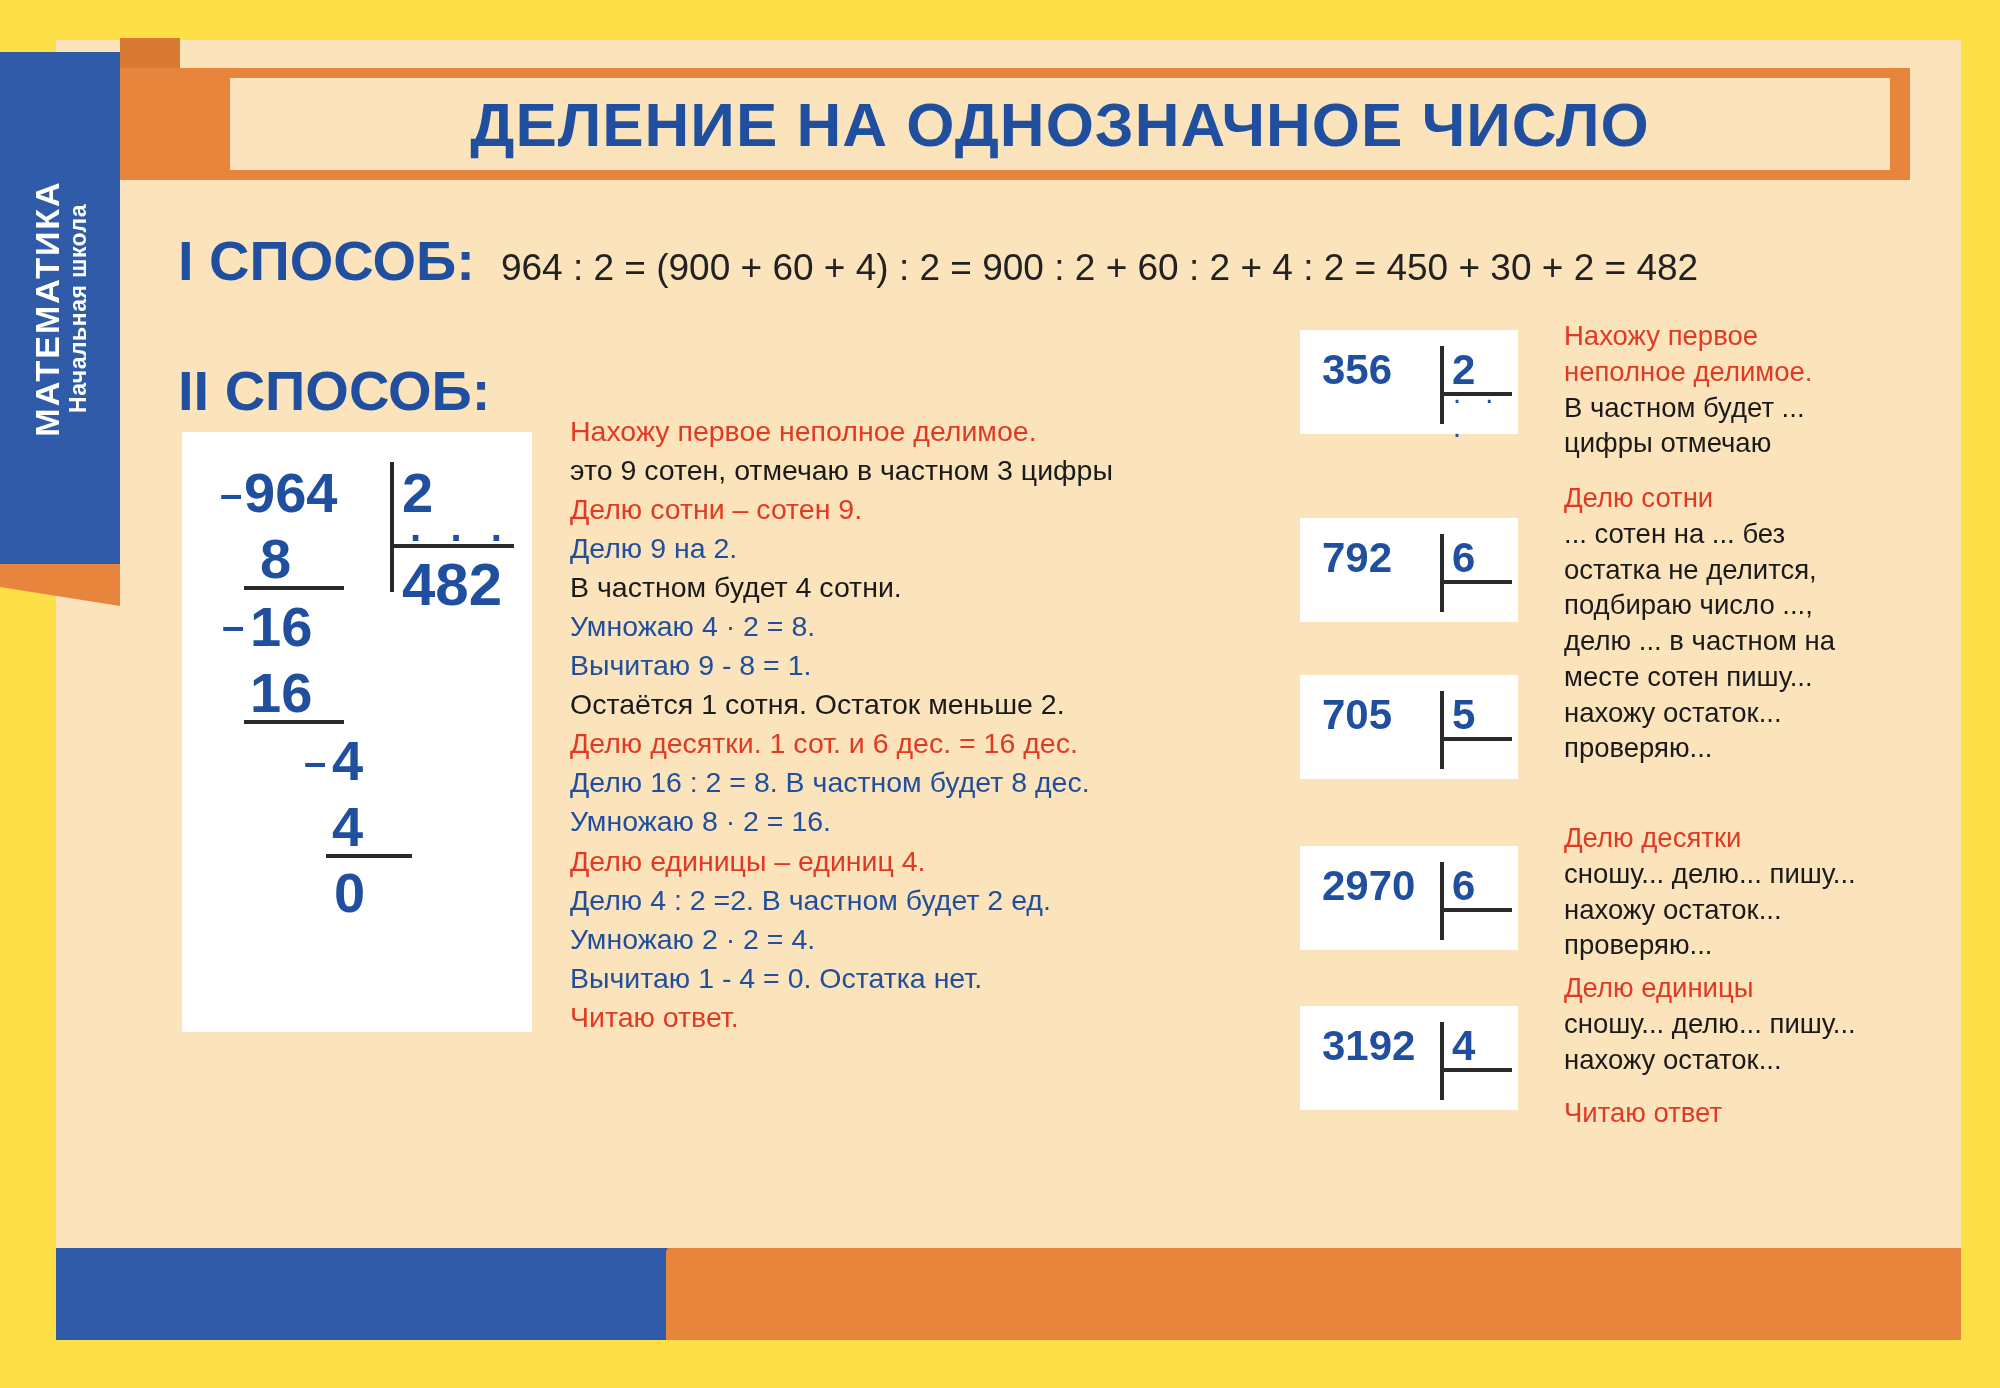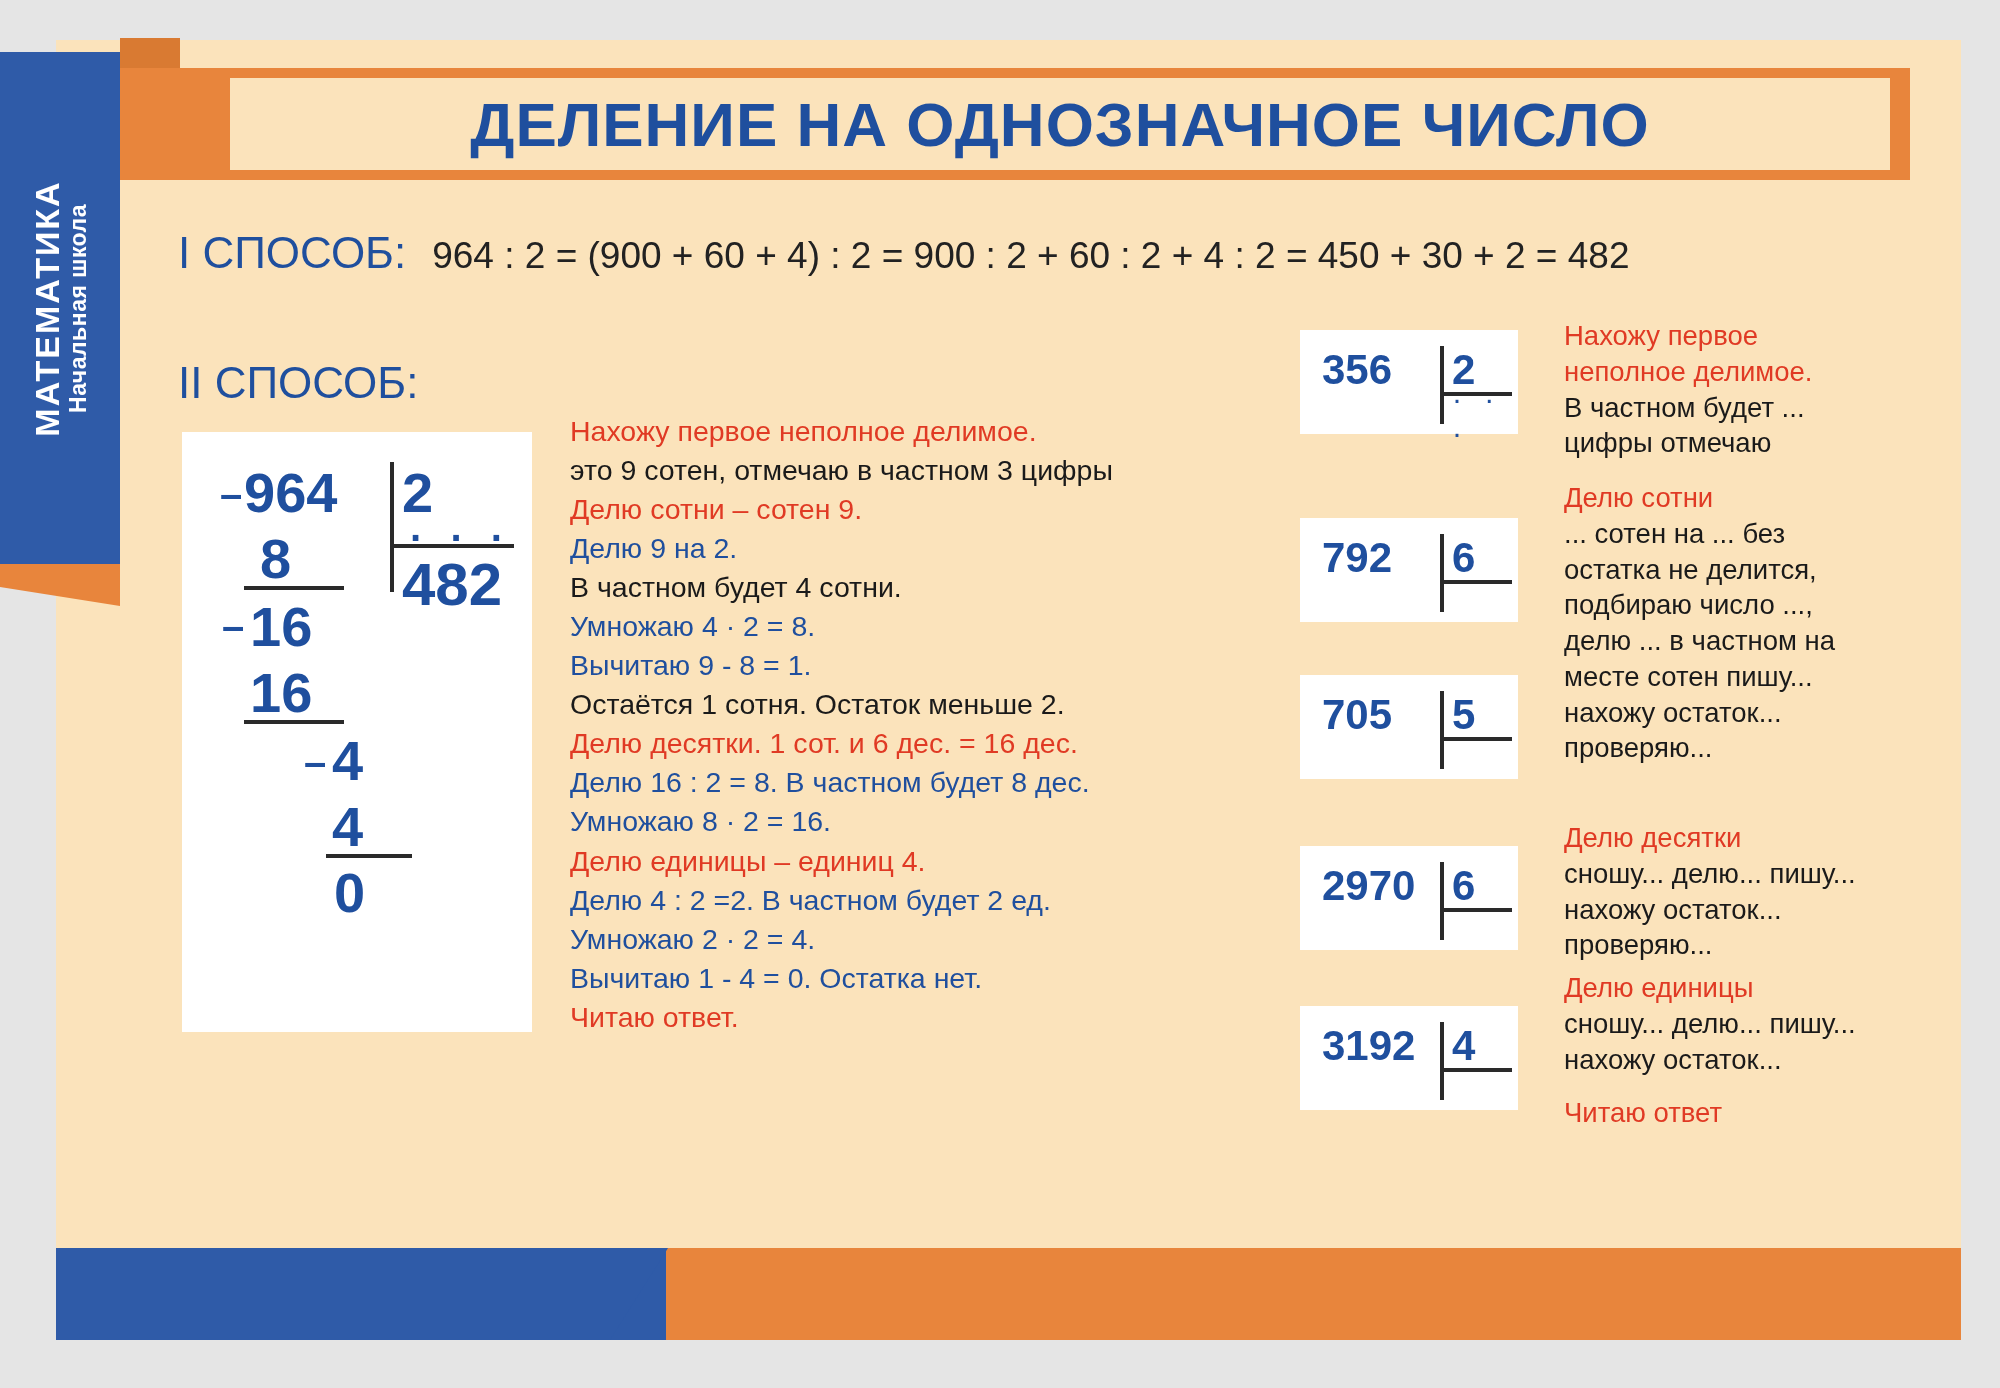--- a/index.html
+++ b/index.html
@@ -10,21 +10,21 @@
   body {
     width: 2000px;
     height: 1388px;
     font-family: "Liberation Sans", sans-serif;
     overflow: hidden;
   }
   .poster {
     position: relative;
     width: 2000px;
     height: 1388px;
-    background: #e5e5e5;
+    background: #fde047;
     overflow: hidden;
   }
   
   .inner-field {
     position: absolute;
     left: 56px;
     top: 40px;
     width: 1905px;
     height: 1300px;
     background: #fbe3bb;
@@ -136,22 +136,22 @@
   
   .sposob1 {
     position: absolute;
     left: 178px;
     top: 228px;
     display: flex;
     align-items: baseline;
     gap: 26px;
   }
   .sposob-label {
-    font-size: 44px;
-    font-weight: normal;
+    font-size: 56px;
+    font-weight: bold;
     color: #1f4f9e;
     white-space: nowrap;
   }
   .sposob1-expr {
     font-size: 37px;
     color: #222222;
     white-space: nowrap;
   }
 
   .sposob2 {

